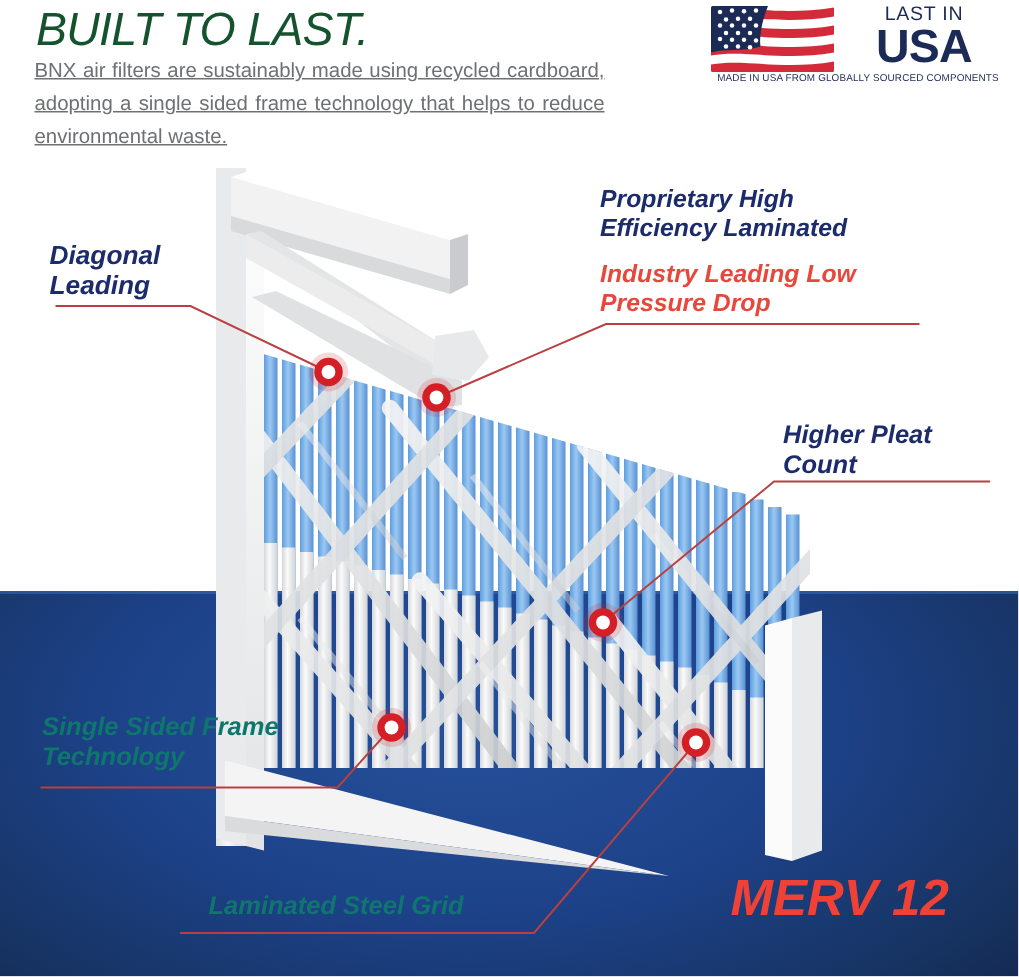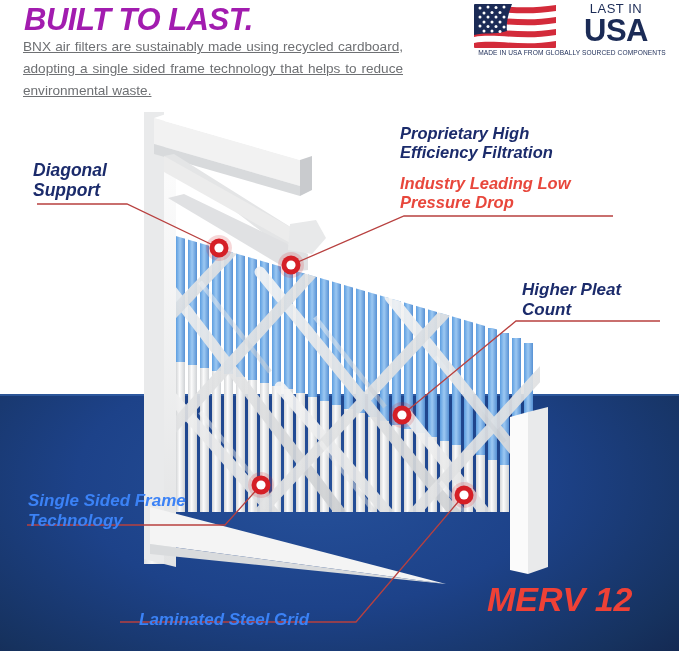--- a/index.html
+++ b/index.html
@@ -1,22 +1,22 @@
 <!DOCTYPE html>
 <html><head>
 <meta charset="utf-8">
 <style>
   html,body{margin:0;padding:0;background:#fff;}
   body{font-family:"Liberation Sans",sans-serif;}
   #stage{position:relative;width:679px;height:651px;overflow:hidden;background:#ffffff;}
 
   
   .hdr{position:absolute;left:0;top:0;width:679px;height:112px;background:#ffffff;}
-  .headline{position:absolute;left:24px;top:2px;font-size:31px;font-weight:bold;font-style:italic;
-            color:#a21caf;letter-spacing:-0.5px;white-space:nowrap;}
+  .headline{position:absolute;left:24px;top:2px;font-size:31px;font-weight:normal;font-style:italic;
+            color:#14532d;letter-spacing:-0.5px;white-space:nowrap;}
   .subcopy{position:absolute;left:23px;top:36px;width:380px;font-size:13.6px;color:#6e7073;
            line-height:1.62;text-align:justify;text-decoration:underline;}
 
   
   .usa{position:absolute;left:474px;top:2px;width:196px;height:58px;}
   .usa-flag{position:absolute;left:0;top:2px;width:82px;height:44px;}
   .usa-txt{position:absolute;left:88px;top:0px;width:108px;text-align:center;}
   .usa-madein{font-size:13px;color:#1b2b56;letter-spacing:0.5px;line-height:1;}
   .usa-big{font-size:31px;font-weight:bold;color:#1b2b56;letter-spacing:-0.5px;line-height:0.95;margin-top:1px;}
   .usa-fine{position:absolute;left:0;top:47px;width:196px;text-align:center;font-size:6.6px;
@@ -28,21 +28,21 @@
   .navy-top-hl{position:absolute;left:0;top:394px;width:679px;height:2px;background:#3b6bb5;opacity:.55;}
 
   
   .filter{position:absolute;left:140px;top:112px;width:420px;height:472px;}
   .filter svg{display:block;}
 
   
   .co{position:absolute;font-style:italic;font-weight:bold;line-height:1.17;white-space:nowrap;}
   .co.navytx{color:#1b2b6b;}
   .co.redtx{color:#e8473c;}
-  .co.whitetx{color:#3b82f6;margin-top:16px;}
+  .co.whitetx{color:#0f766e;}
 
   .co-diag{left:33px;top:160px;font-size:17.5px;}
   .co-prop{left:400px;top:124px;font-size:16.5px;}
   .co-ind{left:400px;top:174px;font-size:16.5px;}
   .co-pleat{left:522px;top:280px;font-size:17px;font-style:italic;}
   .co-ssf{left:28px;top:475px;font-size:17px;}
   .co-lsg{left:139px;top:594px;font-size:17px;}
 
   .merv{position:absolute;left:487px;top:580px;font-size:34px;font-weight:bold;font-style:italic;
         color:#ef4136;letter-spacing:0px;white-space:nowrap;}
@@ -301,26 +301,26 @@
       <g>
         <circle cx="464" cy="495" r="13" fill="#d51f26" opacity="0.18"></circle>
         <circle cx="464" cy="495" r="9.5" fill="#d51f26"></circle>
         <circle cx="464" cy="495" r="4.6" fill="#ffffff"></circle>
       </g>
     </g>
   </svg>
 
   <div class="co navytx co-diag">
     <div>Diagonal</div>
-    <div>Support</div>
+    <div>Leading</div>
   </div>
 
   <div class="co navytx co-prop">
     <div>Proprietary High</div>
-    <div>Efficiency Filtration</div>
+    <div>Efficiency Laminated</div>
   </div>
 
   <div class="co redtx co-ind">
     <div>Industry Leading Low</div>
     <div>Pressure Drop</div>
   </div>
 
   <div class="co navytx co-pleat">
     <div>Higher Pleat</div>
     <div>Count</div>

